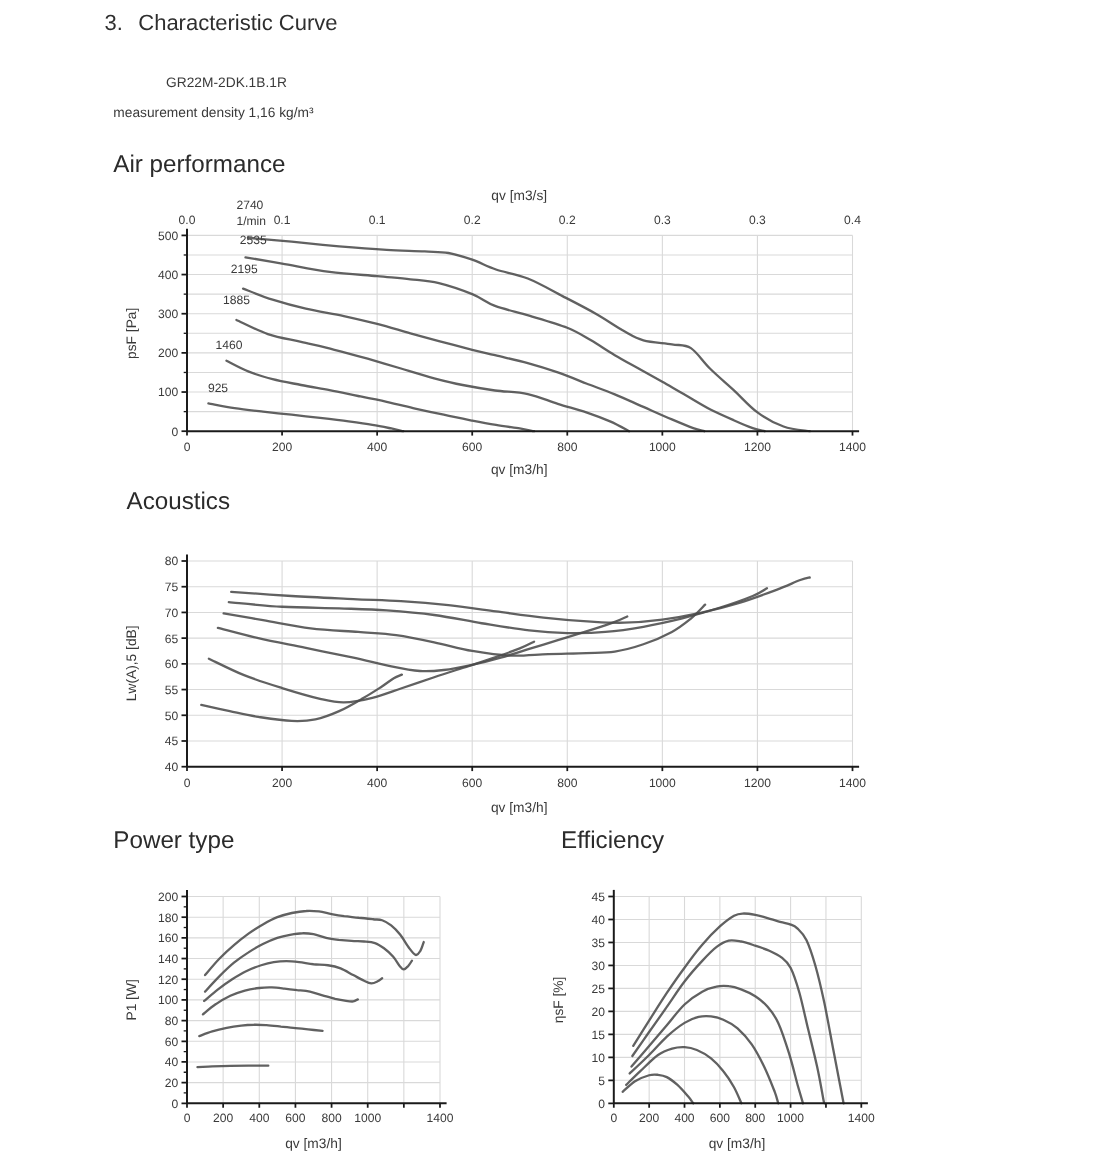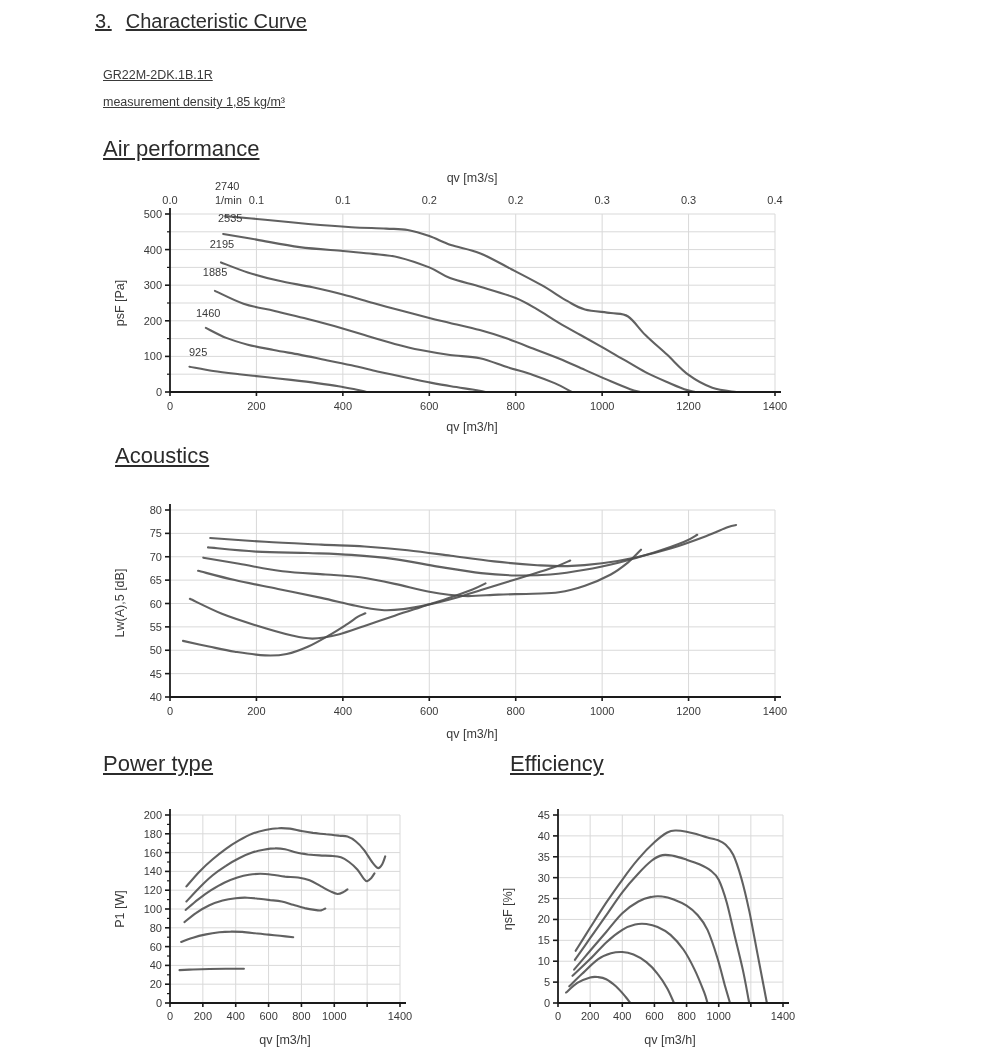--- a/index.html
+++ b/index.html
@@ -1,25 +1,25 @@
 <!DOCTYPE html>
 <html><head>
 <meta charset="utf-8">
 <style>
   html,body{margin:0;padding:0;}
   body{
     width:1000px;height:1062px;background:#ffffff;position:relative;
     font-family:"Liberation Sans",sans-serif;color:#333;overflow:hidden;
   }
-  .abs{position:absolute;text-decoration:underline;}
+  .abs{position:absolute;}
   .page-title{left:95px;top:10px;font-size:20px;color:#2e2e2e;font-weight:400;}
   .page-title .num{margin-right:14px;}
   .info{left:103px;top:62px;font-size:12.5px;color:#3a3a3a;line-height:27px;}
   .info-row{display:flex;}
-  .info-row .c1{width:211px;}
+  .info-row .c1{width:211px;margin-left:48px;}
   .sec-heading{font-size:22px;color:#2b2b2b;font-weight:400;}
   #h-air{left:103px;top:136px;}
   #h-ac{left:115px;top:443px;}
   #h-pw{left:103px;top:751px;}
   #h-ef{left:510px;top:751px;}
   svg{position:absolute;overflow:visible;}
   #c-air{left:100px;top:160px;}
   #c-ac{left:100px;top:495px;}
   #c-pw{left:100px;top:798px;}
   #c-ef{left:488px;top:798px;}
@@ -30,21 +30,21 @@
 
 <div class="abs page-title">
   <span class="num">3.</span><span>Characteristic Curve</span>
 </div>
 
 <div class="abs info">
   <div class="info-row">
     <div class="c1">GR22M-2DK.1B.1R</div>
   </div>
   <div class="info-row">
-    <div>measurement density 1,85 kg/m³</div>
+    <div>measurement density 1,16 kg/m³</div>
   </div>
 </div>
 
 <div id="h-air" class="abs sec-heading">Air performance</div>
 <svg id="c-air" width="700" height="290" viewBox="0 0 700 290">
     <line x1="156.42857142857144" y1="54" x2="156.42857142857144" y2="232" stroke="#d9d9d9" stroke-width="1"></line>
     <line x1="242.85714285714286" y1="54" x2="242.85714285714286" y2="232" stroke="#d9d9d9" stroke-width="1"></line>
     <line x1="329.2857142857143" y1="54" x2="329.2857142857143" y2="232" stroke="#d9d9d9" stroke-width="1"></line>
     <line x1="415.7142857142857" y1="54" x2="415.7142857142857" y2="232" stroke="#d9d9d9" stroke-width="1"></line>
     <line x1="502.14285714285717" y1="54" x2="502.14285714285717" y2="232" stroke="#d9d9d9" stroke-width="1"></line>

